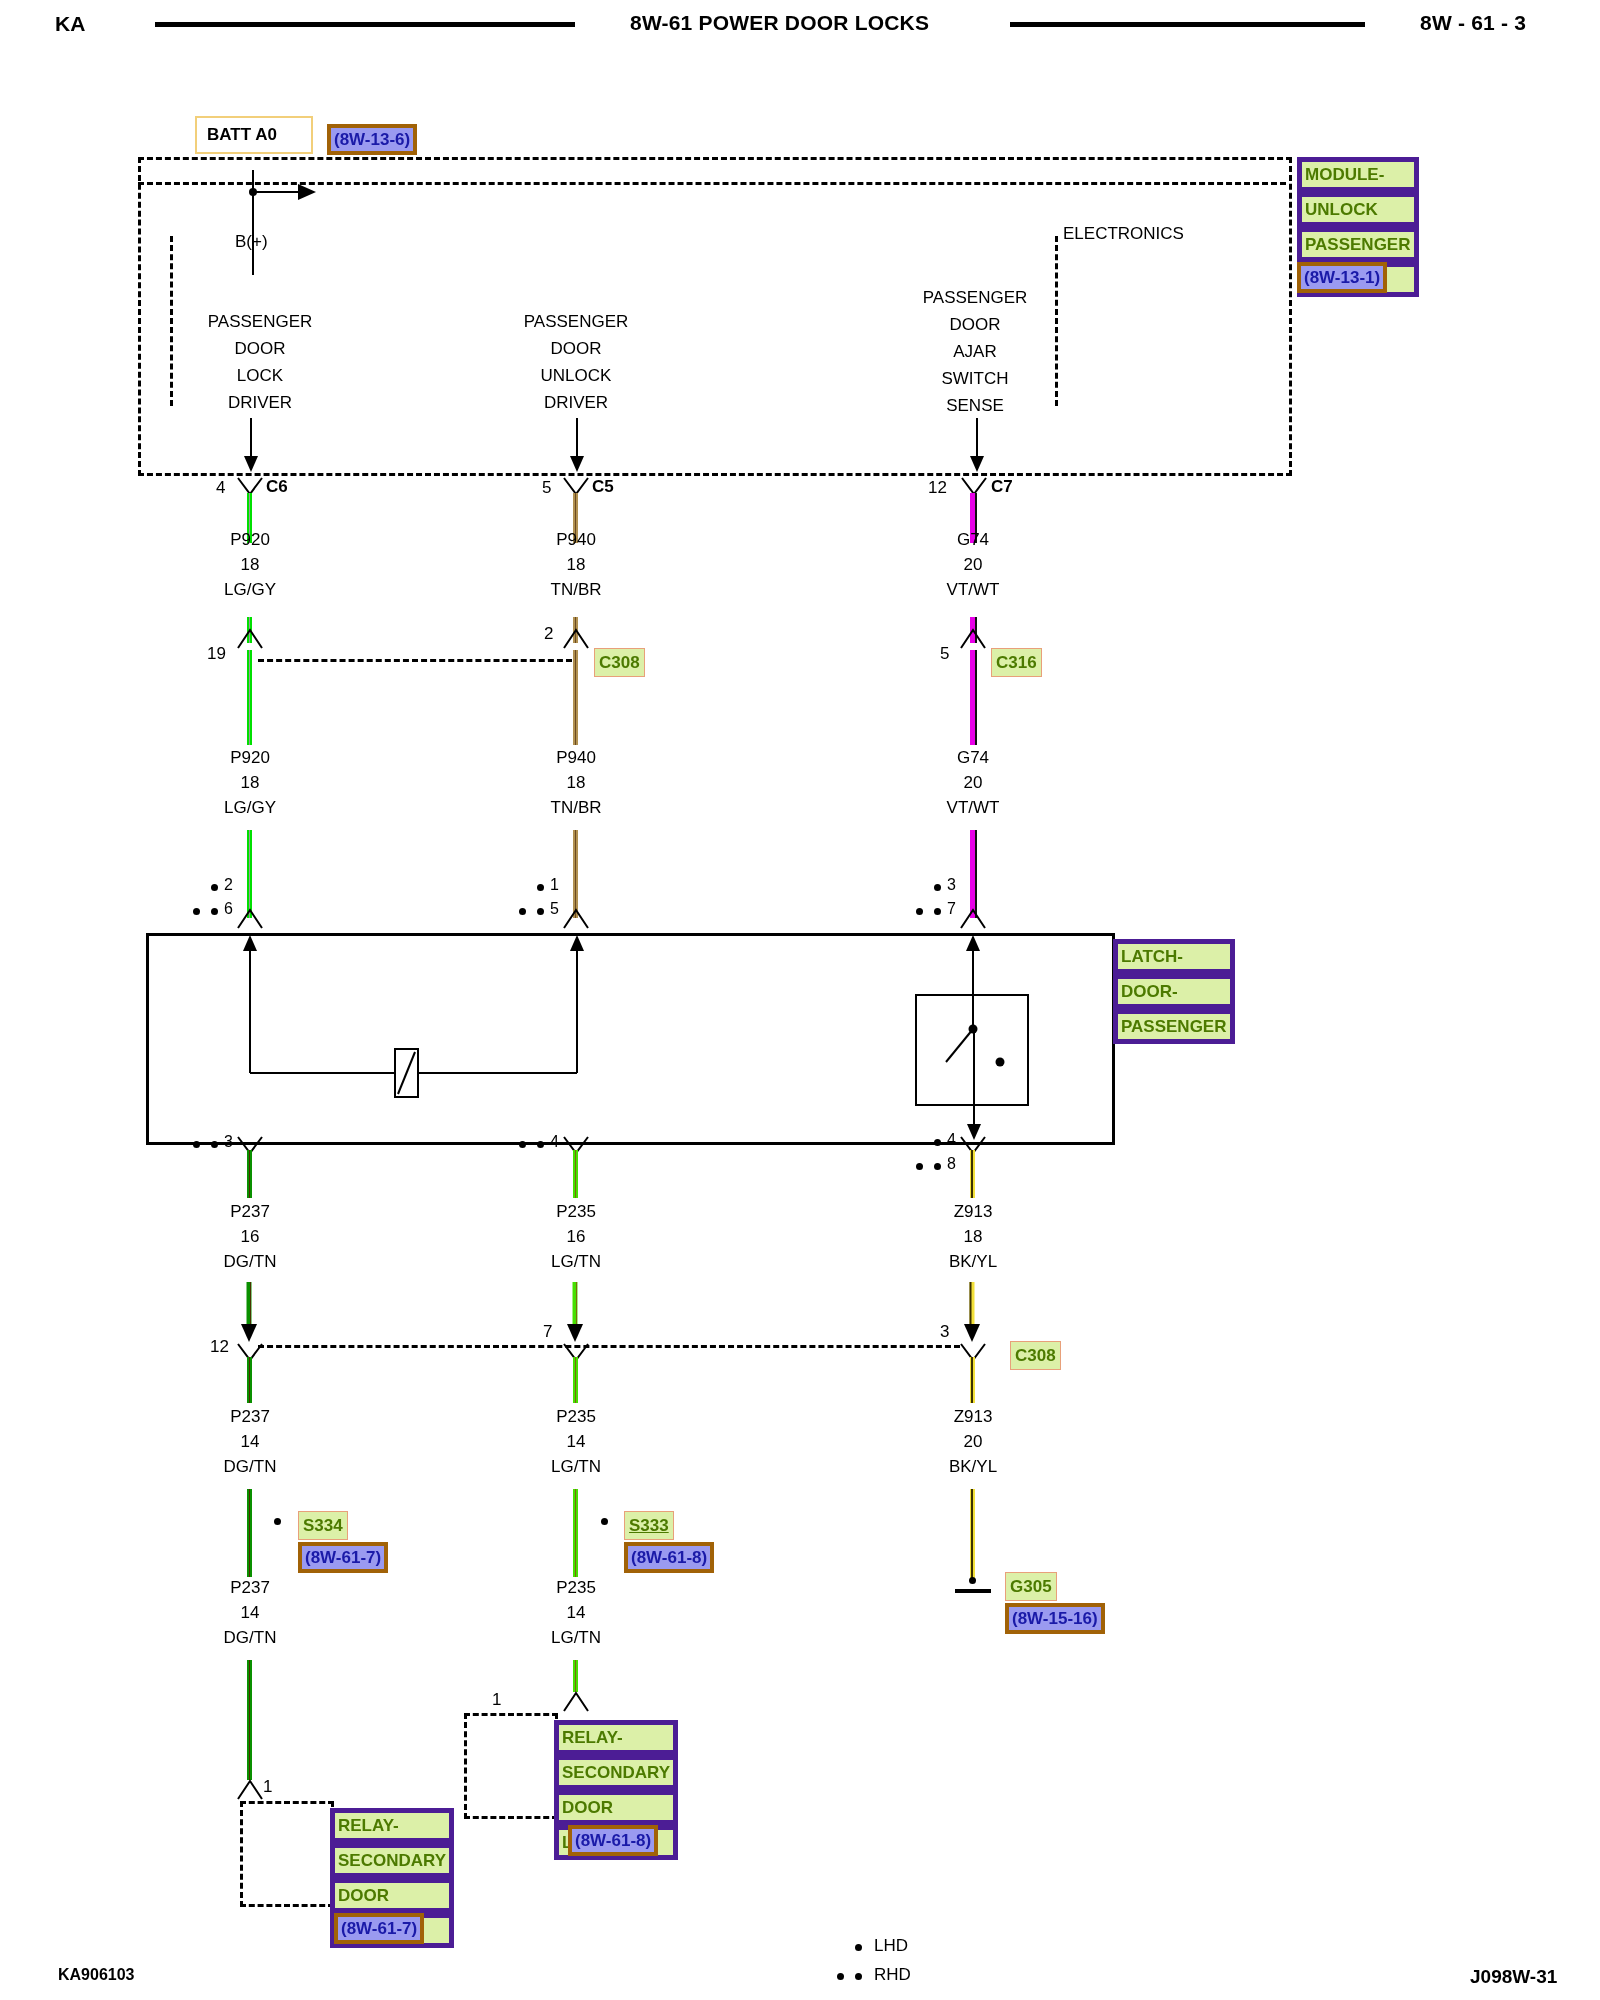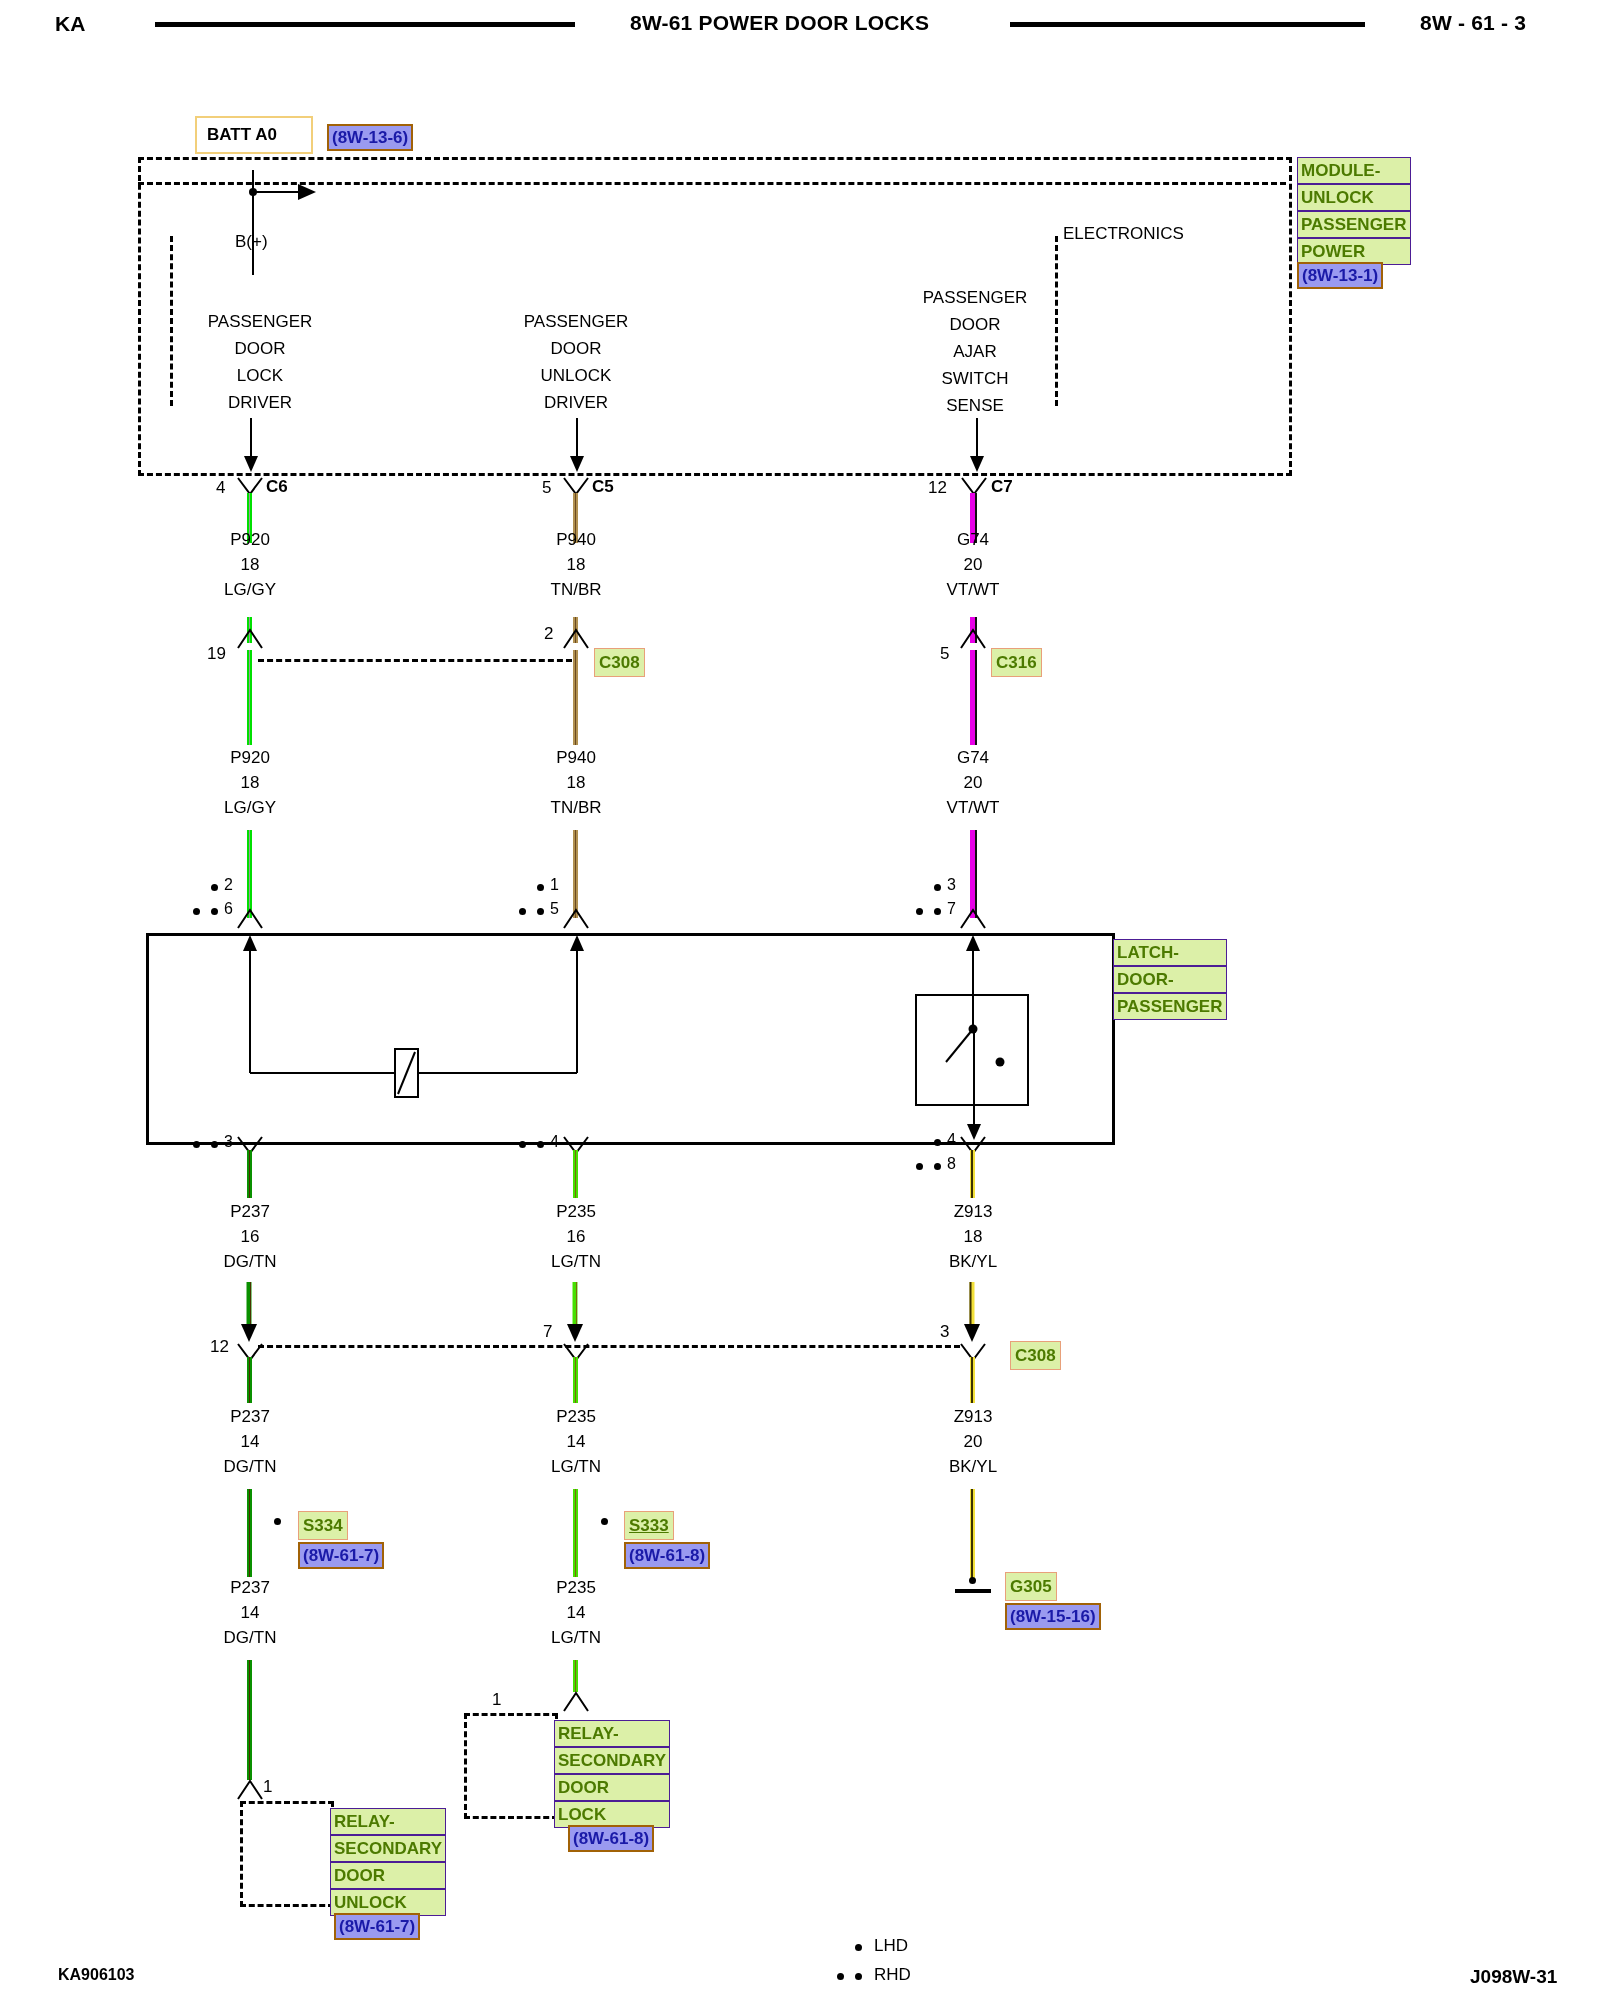--- a/index.html
+++ b/index.html
@@ -9,26 +9,26 @@
   .abs{position:absolute;}
   
   .hdr-txt{font-weight:bold;font-size:21px;letter-spacing:.2px;white-space:nowrap;}
   .rule{background:#000;height:5px;}
   
   .t{font-size:17px;white-space:nowrap;}
   .tc{font-size:17px;white-space:nowrap;text-align:center;}
   .tb{font-size:17px;font-weight:bold;white-space:nowrap;}
   .small{font-size:16px;white-space:nowrap;}
   
-  .hl-green{background:#dcf0a8;border:1px solid #4c1d95;color:#4c7a00;
+  .hl-green{background:#dcf0a8;border:5px solid #4c1d95;color:#4c7a00;
             font-weight:bold;font-size:17px;line-height:25px;padding:0 3px;
             white-space:nowrap;}
   .hl-green-blk{background:#dcf0a8;border:1px solid #e8a07a;color:#4c7a00;
             font-weight:bold;font-size:17px;line-height:25px;padding:1px 4px;}
-  .hl-blue{background:#9a9af0;border:2px solid #a16207;color:#1a1aa8;
+  .hl-blue{background:#9a9af0;border:4px solid #a16207;color:#1a1aa8;
            font-weight:bold;font-size:17px;line-height:23px;padding:0 3px;
            white-space:nowrap;}
   .battbox{border:2px solid #f2cf7a;font-weight:bold;font-size:17px;
            display:flex;align-items:center;padding-left:10px;box-sizing:border-box;}
   
   .w{position:absolute;width:5px;}
   .w-lggy{background:#00e000;}                 
   .w-lggy:after{content:"";position:absolute;left:2px;top:0;width:1px;height:100%;background:#9a9a9a;}
   .w-tnbr{background:#b09050;}
   .w-tnbr:after{content:"";position:absolute;left:2px;top:0;width:1px;height:100%;background:#6b4a20;}

